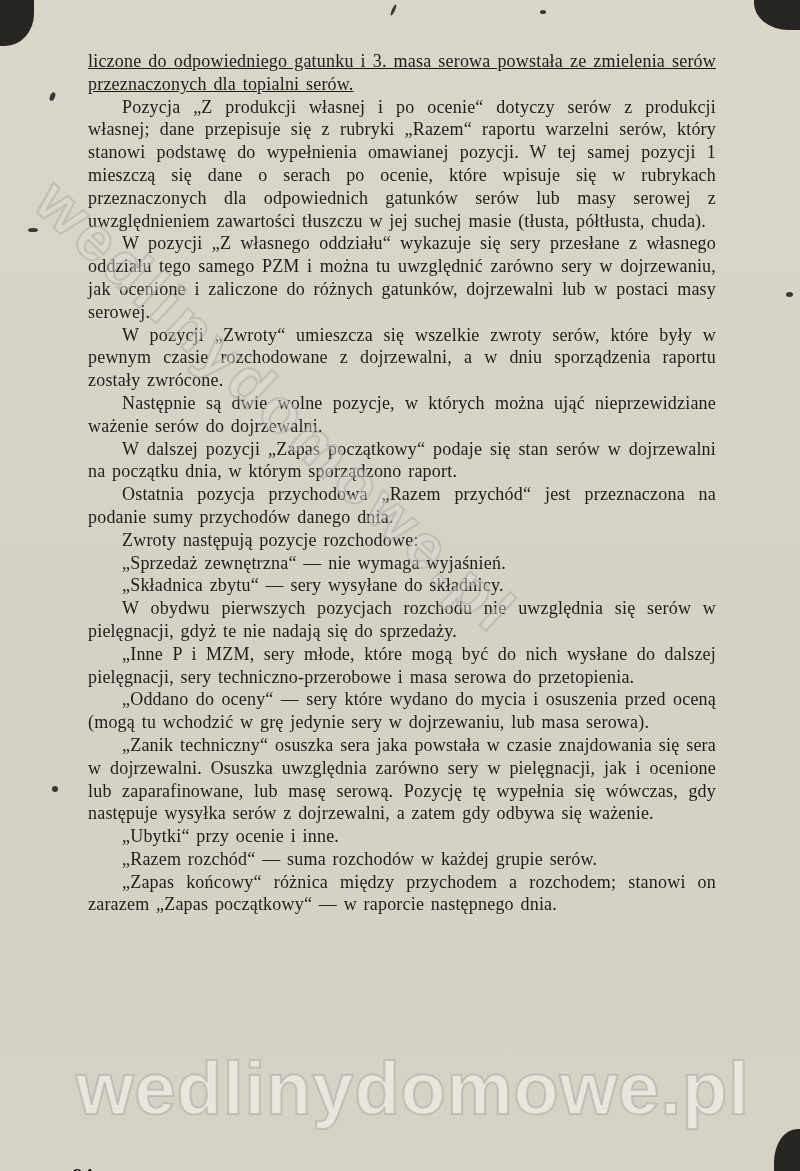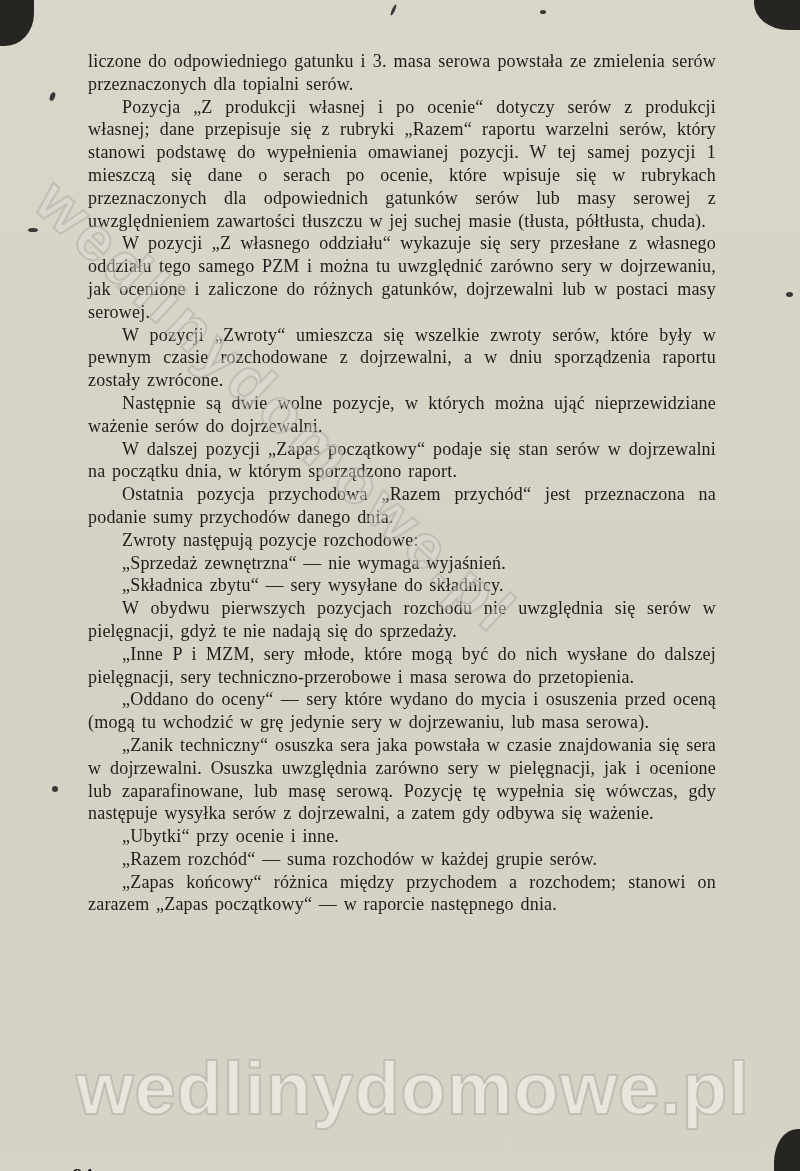--- a/index.html
+++ b/index.html
@@ -31,20 +31,21 @@
     letter-spacing: 0.2px;
     z-index: 2;
   }
   .text-block p {
     margin: 0;
     text-indent: 34px;
     hyphens: auto;
   }
   .text-block p.no-indent {
     text-indent: 0;
+    text-decoration: underline;
   }
   .page-number {
     position: absolute;
     left: 72px;
     top: 1164px;
     font-size: 21px;
     font-weight: bold;
     color: #1e1d1a;
     z-index: 2;
   }

